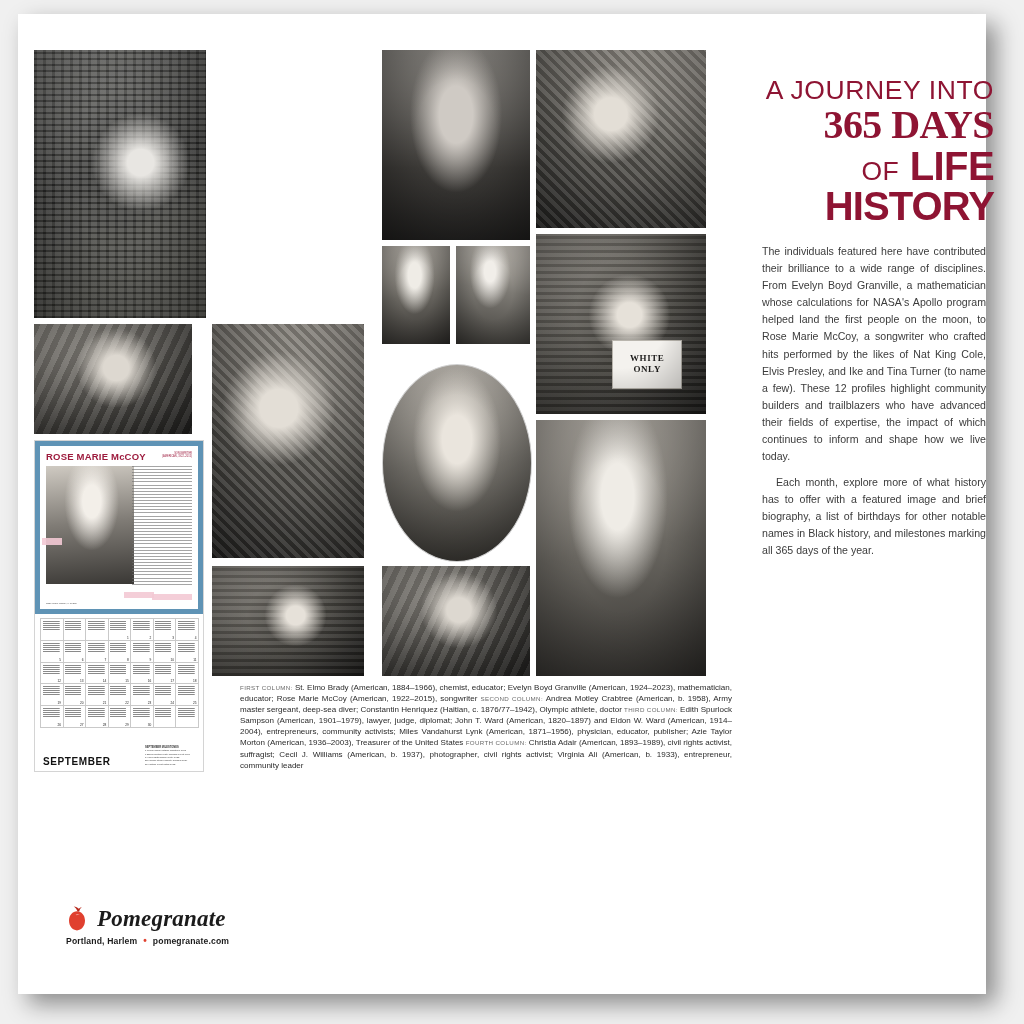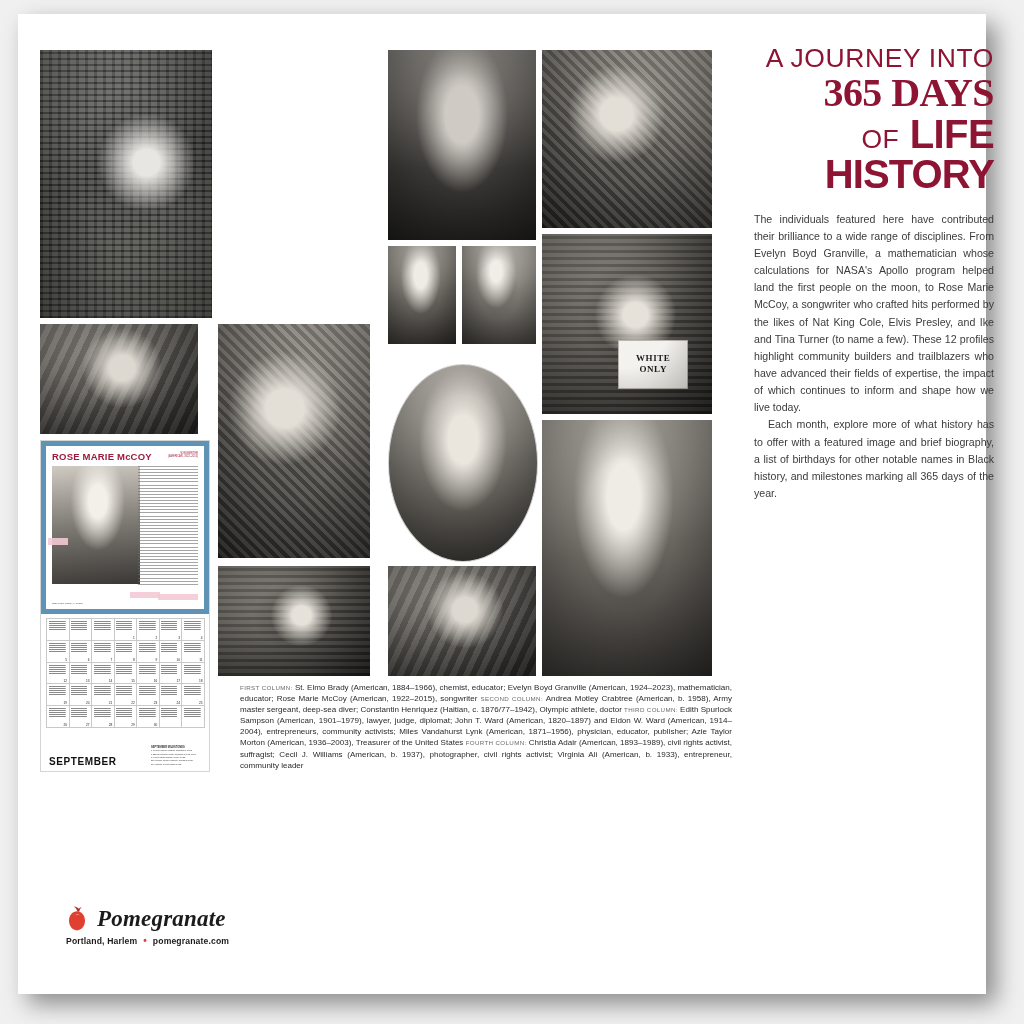--- a/index.html
+++ b/index.html
@@ -19,21 +19,21 @@
     position: absolute;
     left: 18px; top: 14px;
     width: 968px; height: 980px;
     background: #ffffff;
     box-shadow: 10px 10px 22px rgba(0,0,0,0.42);
   }
 
   
   .collage {
     position: absolute;
-    left: 22px; top: 36px;
+    left: 16px; top: 36px;
     width: 672px; height: 616px;
   }
   .ph {
     position: absolute;
     background: #9a9a9a;
     overflow: hidden;
   }
 
   
   .tex1 { background:
@@ -192,21 +192,21 @@
   .caption .colhdr{
     font-size:6.2px;
     letter-spacing:.35px;
     color:#6a6a6a;
     font-weight:400;
   }
 
   
   .rail {
     position:absolute;
-    left:736px; top:32px;
+    left:736px; top:64px;
     width:240px;
   }
   .title-block{
     color:#8e1433;
     text-align:right;
     line-height:.96;
   }
   .t-line1{
     font-size:26.5px;
     font-weight:400;
@@ -263,21 +263,21 @@
     letter-spacing:.3px;
   }
 
   .body-copy{
     margin-top:17px;
     color:#3b3b3b;
     font-size:10.6px;
     line-height:1.62;
     text-align:justify;
   }
-  .body-copy p{ margin:0; }
+  .body-copy p{ margin:8px; }
   .body-copy p + p{ text-indent:14px; }
 
   
   .logo{
     position:absolute;
     left:48px; bottom:48px;
     display:flex; flex-direction:column; gap:5px;
   }
   .logo-row{ display:flex; align-items:center; gap:9px; }
   .pom-mark{ width:22px; height:26px; display:block; }

